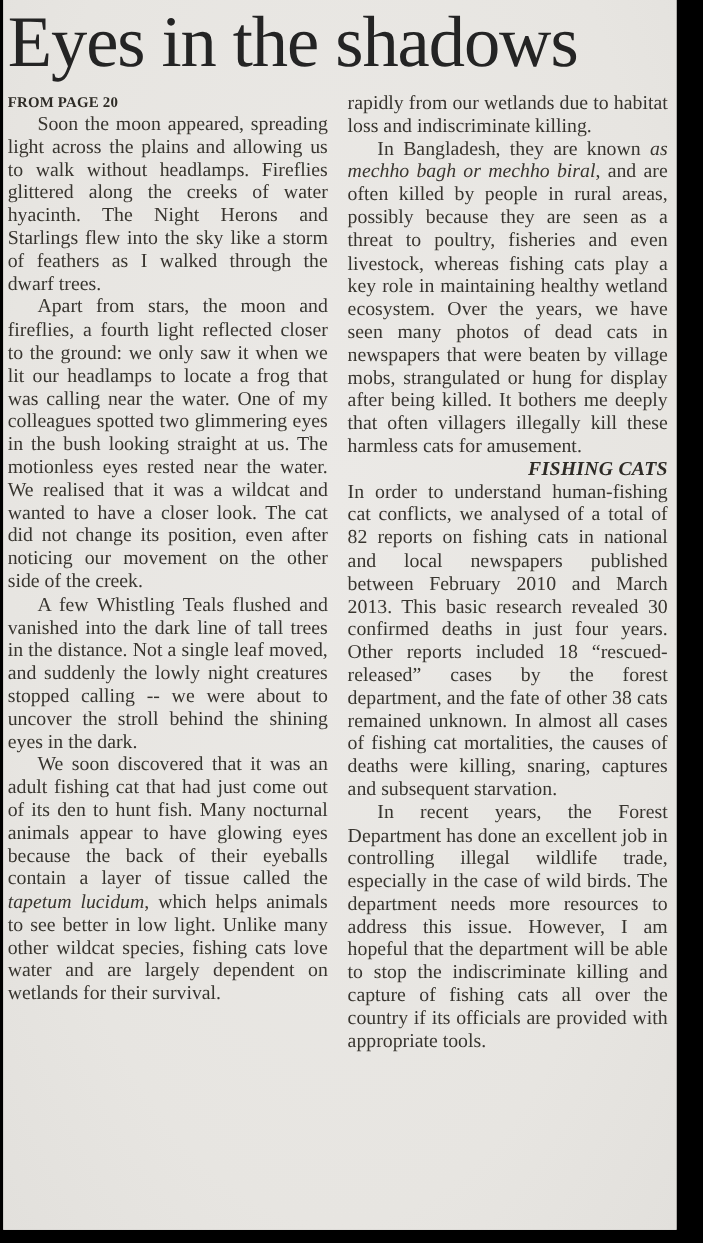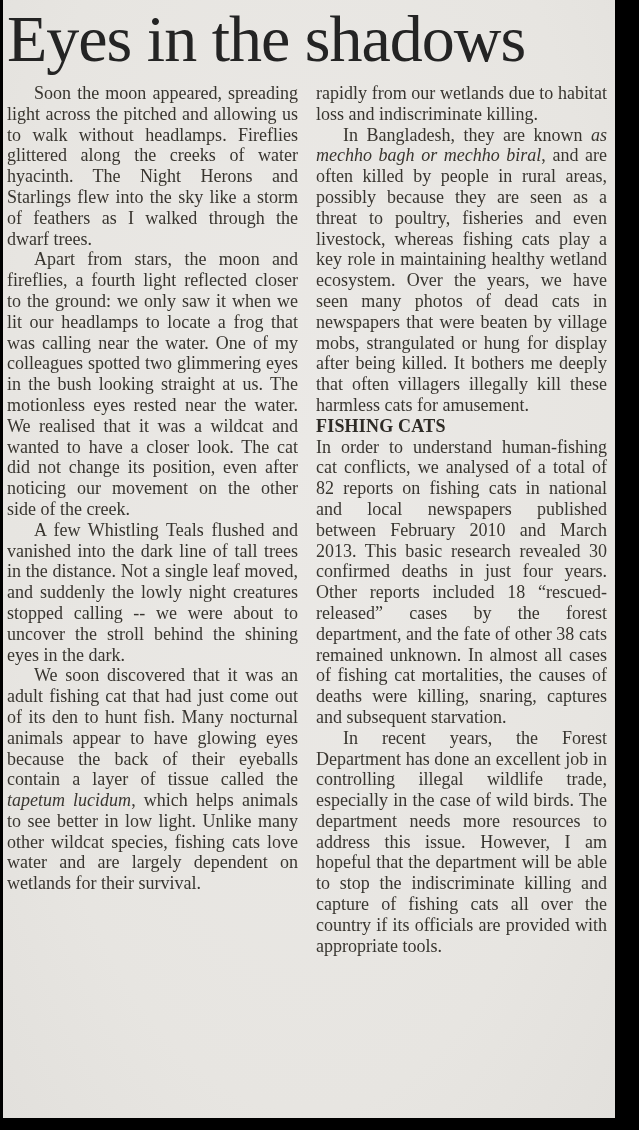--- a/index.html
+++ b/index.html
@@ -47,37 +47,39 @@
   .para {
     font-size: 18px;
     line-height: 20.8px;
     text-align: justify;
     color: #38352f;
     hyphens: auto;
   }
   .para.indent { text-indent: 27px; }
   .para.subhead {
     font-weight: bold;
-    text-align: left;
+    text-align: right;
     letter-spacing: 0.2px;
     color: #2e2b26;
+    font-style: italic;
   }
   .para.byline { color: #3a372f; }
   .italic { font-style: italic; }
 </style>
 </head>
 <body>
 
 <div class="page">
   <div class="paper">
     <h1 class="headline">Eyes in the shadows</h1>
     <div class="columns">
       <div class="col">
+        <div class="kicker">FROM PAGE 20</div>
         <div id="col-left">
-            <p class="para plain indent"><span>Soon the moon appeared, spreading light across the pitched and allowing us to walk without headlamps. Fireflies glittered along the creeks of water hyacinth. The Night Herons and Starlings flew into the sky like a storm of feathers as I walked through the dwarf trees.</span></p>
+            <p class="para plain indent"><span>Soon the moon appeared, spreading light across the plains and allowing us to walk without headlamps. Fireflies glittered along the creeks of water hyacinth. The Night Herons and Starlings flew into the sky like a storm of feathers as I walked through the dwarf trees.</span></p>
             <p class="para plain indent"><span>Apart from stars, the moon and fireflies, a fourth light reflected closer to the ground: we only saw it when we lit our headlamps to locate a frog that was calling near the water. One of my colleagues spotted two glimmering eyes in the bush looking straight at us. The motionless eyes rested near the water. We realised that it was a wildcat and wanted to have a closer look. The cat did not change its position, even after noticing our movement on the other side of the creek.</span></p>
             <p class="para plain indent"><span>A few Whistling Teals flushed and vanished into the dark line of tall trees in the distance. Not a single leaf moved, and suddenly the lowly night creatures stopped calling -- we were about to uncover the stroll behind the shining eyes in the dark.</span></p>
             <p class="para plain indent"><span>We soon discovered that it was an adult fishing cat that had just come out of its den to hunt fish. Many nocturnal animals appear to have glowing eyes because the back of their eyeballs contain a layer of tissue called the </span><span class="italic">tapetum lucidum</span><span>, which helps animals to see better in low light. Unlike many other wildcat species, fishing cats love water and are largely dependent on wetlands for their survival.</span></p>
           </div>
       </div>
       <div class="col">
         <div id="col-right">
             <p class="para plain"><span>rapidly from our wetlands due to habitat loss and indiscriminate killing.</span></p>
             <p class="para plain indent"><span>In Bangladesh, they are known </span><span class="italic">as mechho bagh or mechho biral</span><span>, and are often killed by people in rural areas, possibly because they are seen as a threat to poultry, fisheries and even livestock, whereas fishing cats play a key role in maintaining healthy wetland ecosystem. Over the years, we have seen many photos of dead cats in newspapers that were beaten by village mobs, strangulated or hung for display after being killed. It bothers me deeply that often villagers illegally kill these harmless cats for amusement.</span></p>
             <p class="para subhead"><span>FISHING CATS</span></p>

